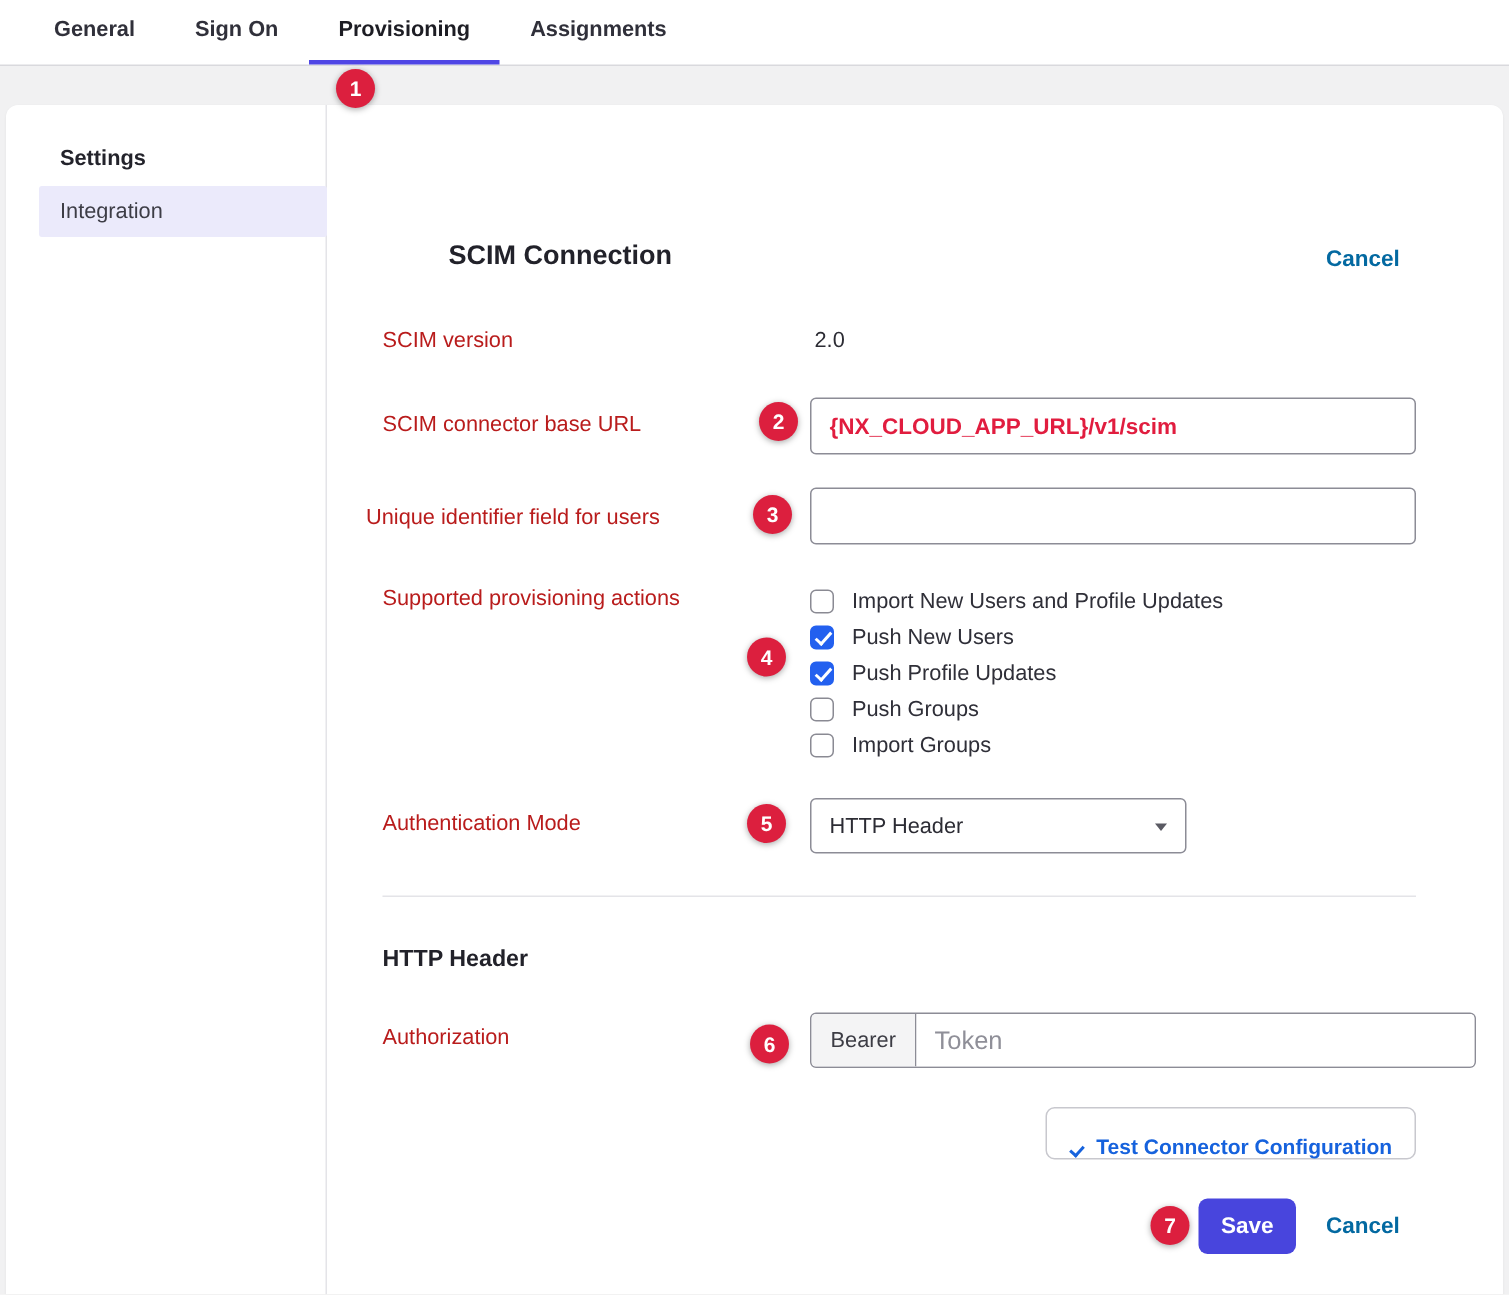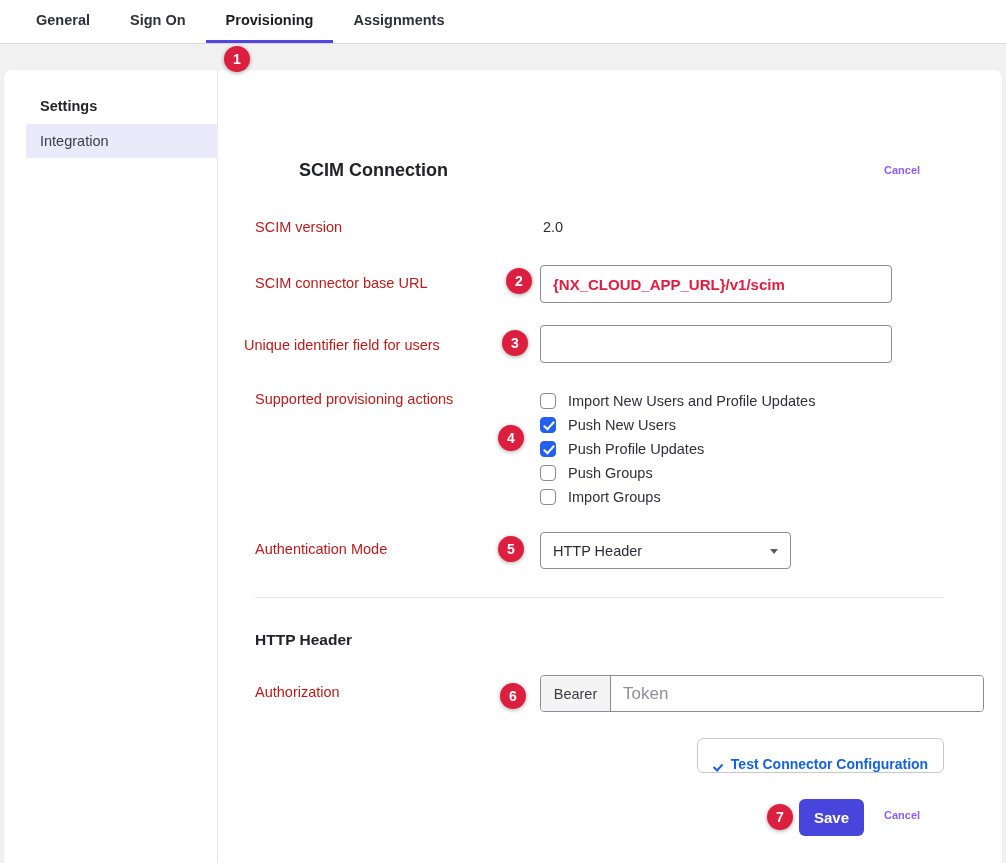--- a/index.html
+++ b/index.html
@@ -22,23 +22,23 @@
   .sidebar-heading { position:absolute; top:28px; left:36px; font-size:14.5px; font-weight:700; color:#23232b; }
   .sidebar-item { position:absolute; top:54px; left:22px; width:192px; height:34px; display:flex;
                   align-items:center; padding-left:14px; font-size:14.5px; color:#3d3d46; cursor:pointer;
                   border-radius:2px; }
   .sidebar-item.selected { background:#ebeafb; }
 
   
   .label { position:absolute; font-size:14.5px; color:#b91c1c; }
   .value { position:absolute; font-size:14.5px; color:#2c2c34; }
   .panel-title { position:absolute; left:251px; top:90px; font-size:18px; font-weight:700; color:#22222a;margin-left:44px; }
-  .link { position:absolute; font-size:11px; font-weight:700; color:#8b5cf6; cursor:pointer; }
+  .link { position:absolute; font-size:15px; font-weight:700; color:#0369a1; cursor:pointer; }
 
-  .text-input { position:absolute; left:536px; width:352px; height:38px; border:1px solid #8c8c96;
+  .text-input { position:absolute; left:536px; width:404px; height:38px; border:1px solid #8c8c96;
                 border-radius:4px; background:#fff; padding:0 12px; font-size:14.5px; color:#2c2c34;
                 font-family:"Liberation Sans","DejaVu Sans",sans-serif; outline:none; }
   .text-input.url { color:#e11d3f; font-weight:700; font-size:15px; }
 
   
   .checkbox-group { position:absolute; left:536px; top:319px; }
   .check-row { display:flex; align-items:center; height:24px; cursor:pointer; }
   .checkbox { position:relative; width:16px; height:16px; border:1.5px solid #8a8a93; border-radius:4px;
               background:#fff; flex:0 0 auto; }
   .checkbox.checked { background:#2360ef; border-color:#2360ef; }

